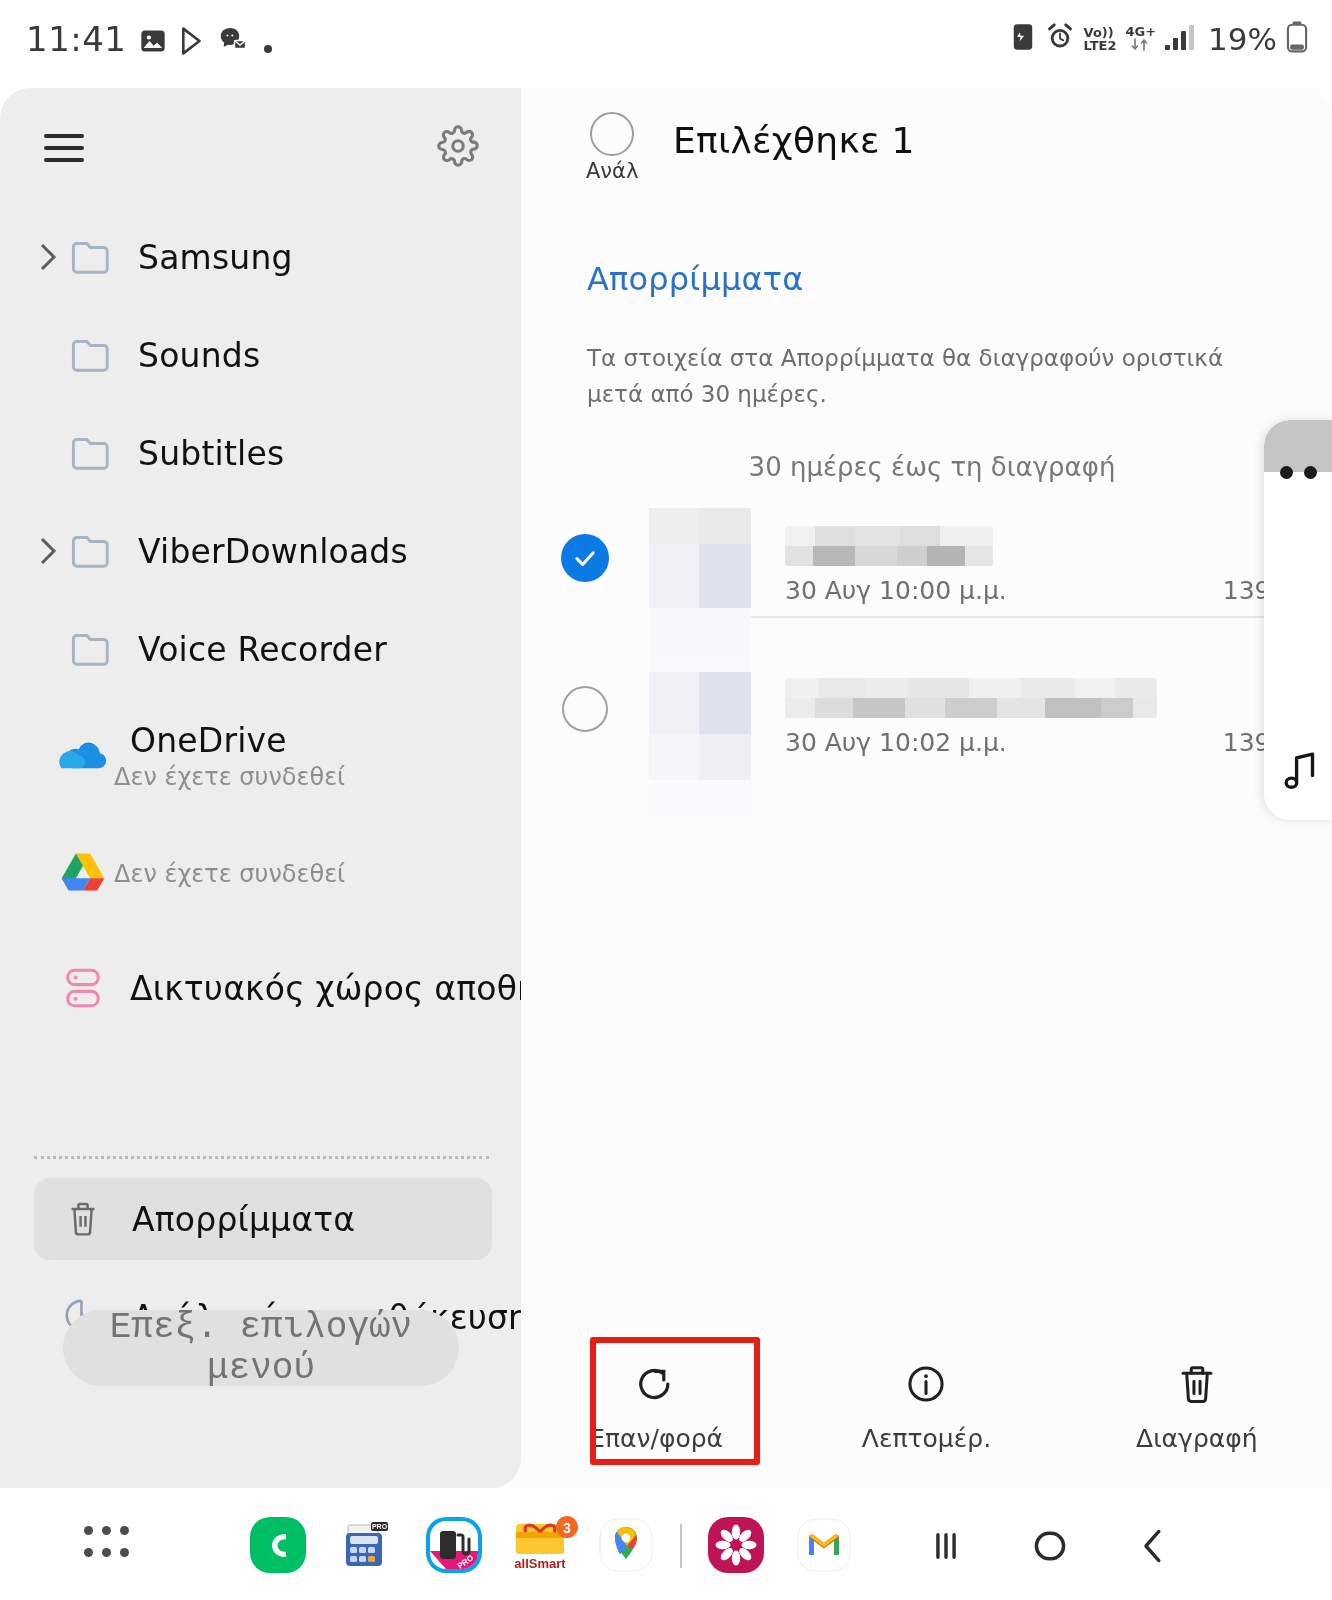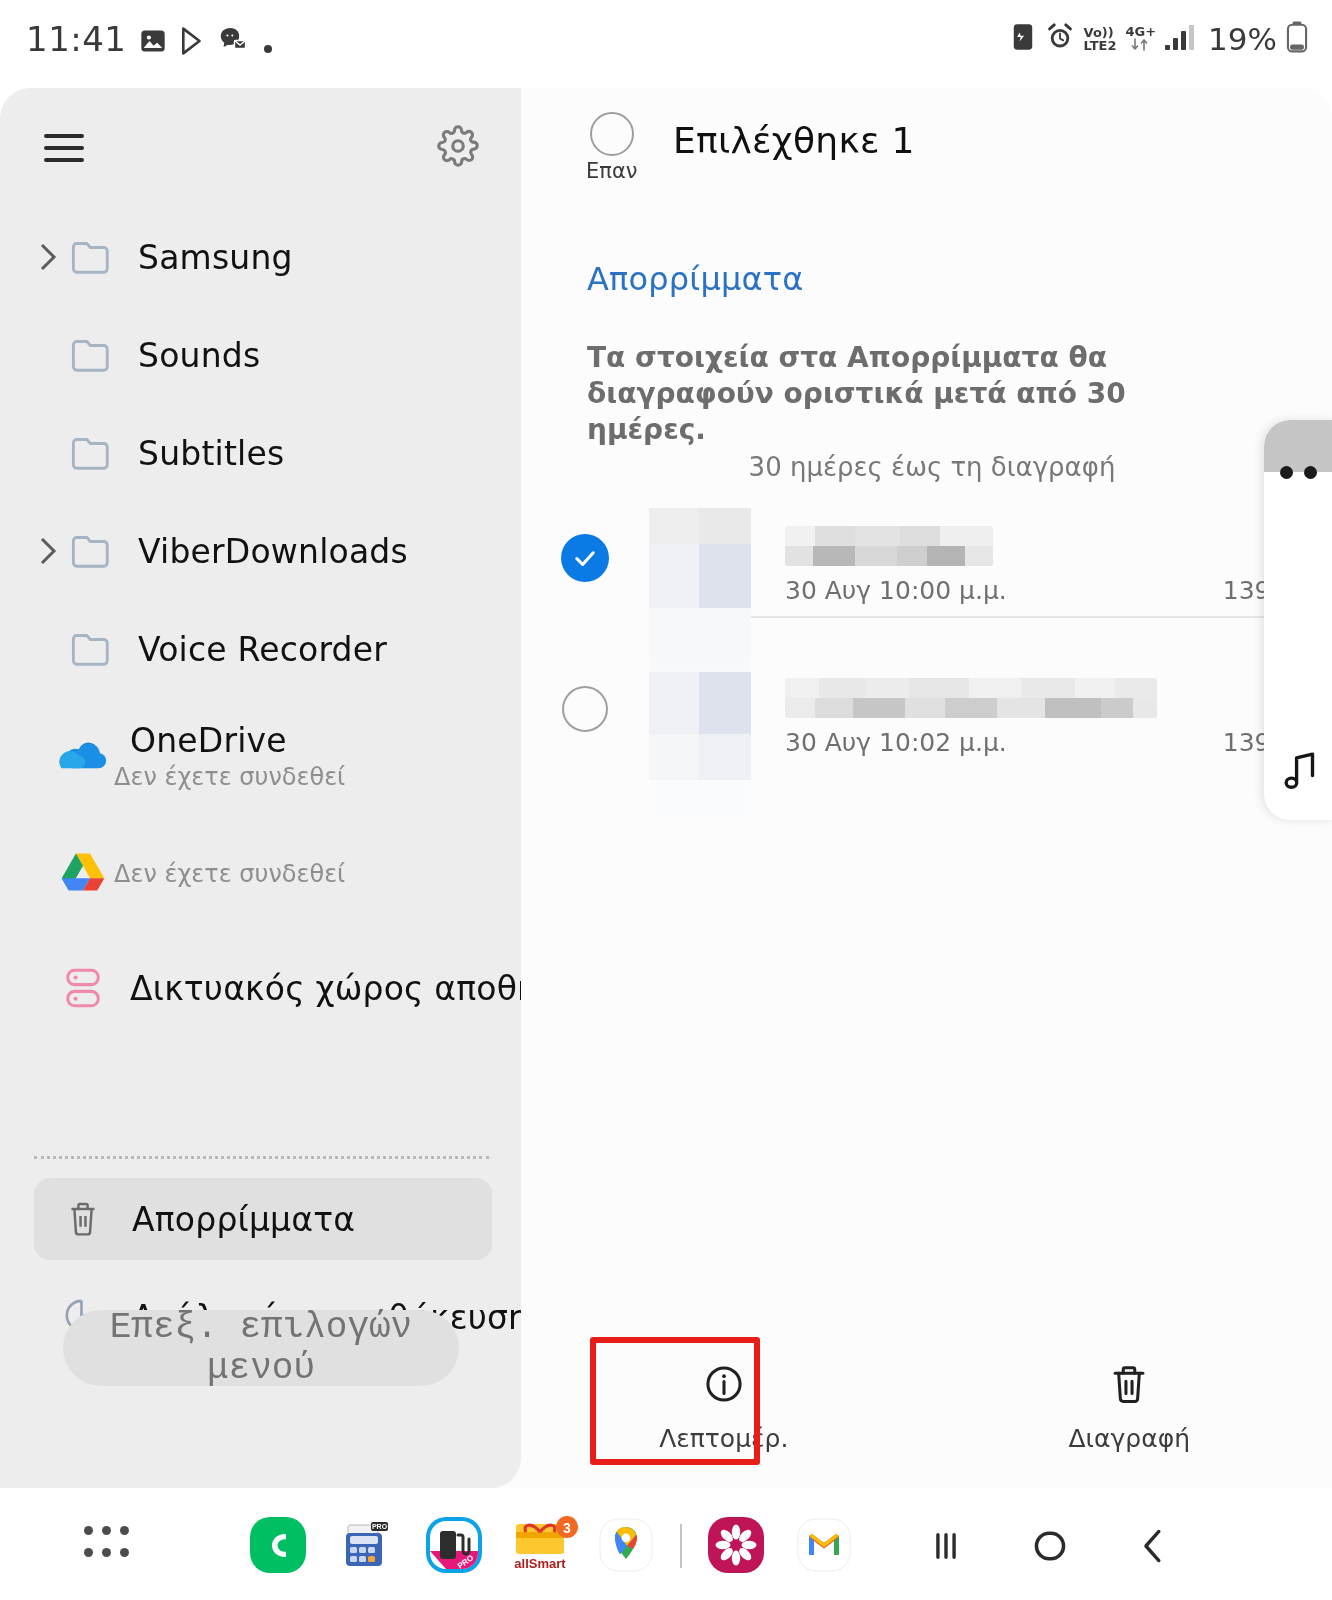--- a/index.html
+++ b/index.html
@@ -174,23 +174,22 @@
   }
 
   .trash-heading {
     position: absolute; left: 66px; top: 172px;
     font-size: 32px; color: #2a72c4;
     letter-spacing: 0.2px;
   }
   .trash-desc {
     position: absolute; left: 66px; top: 252px;
     width: 650px;
-    font-size: 28px; line-height: 36px;
+    font-size: 23px; line-height: 36px;
     color: #6d6d6d;
-    font-weight: bold;
   }
   .section-row {
     position: absolute; left: 66px; top: 364px;
     width: 690px; display: flex; align-items: center; flex-direction: column;
   }
   .section-label { font-size: 26px; color: #787878; white-space: nowrap; }
   .section-dots { flex: 1; margin-left: 32px; border-top: 3px dotted #bdbdbd; height: 0; margin-top: 4px; }
 
   .file-list { position: absolute; left: 0; top: 420px; width: 811px; }
   .file-row { position: relative; display: flex; align-items: flex-start; height: 152px; }
@@ -499,21 +498,21 @@
       </div>
 
       <button class="editmenu-btn" style="top:1222px; top:1222px">Επεξ. επιλογών μενού</button>
     </div>
 
     <div class="main">
 
       <div class="main-header">
         <div class="allbtn">
           <div class="circle-empty"></div>
-          <div class="all-label">Επαν</div>
+          <div class="all-label">Ανάλ</div>
         </div>
         <div class="sel-title">Επιλέχθηκε 1</div>
       </div>
 
       <div class="trash-heading">Απορρίμματα</div>
       <div class="trash-desc">Τα στοιχεία στα Απορρίμματα θα διαγραφούν οριστικά μετά από 30 ημέρες.</div>
 
       <div class="section-row">
         <span class="section-label">30 ημέρες έως τη διαγραφή</span>
         <span class="section-dots"></span>
@@ -597,20 +596,29 @@
           </div>
         </div>
 
       </div>
     </div>
   </div>
 
   <div class="actionbar">
     <div class="act">
       <span>
+        <svg width="44" height="44" viewBox="0 0 26 26" fill="none" stroke="#202020" stroke-width="1.9" stroke-linecap="round">
+          <path d="M20 13a8 8 0 1 1-3.1-6.3"></path>
+          <path d="M12.6 5.6 L17.6 5.6 L17.6 10.6"></path>
+        </svg>
+      </span>
+      <span class="act-label">Επαν/φορά</span>
+    </div>
+    <div class="act">
+      <span>
         <svg width="44" height="44" viewBox="0 0 26 26" fill="none" stroke="#202020" stroke-width="1.8">
           <circle cx="13" cy="13" r="9.5"></circle>
           <circle cx="13" cy="8.4" r="1.1" fill="#202020" stroke="none"></circle>
           <path d="M13 11.6v7" stroke-linecap="round"></path>
         </svg>
       </span>
       <span class="act-label">Λεπτομέρ.</span>
     </div>
     <div class="act">
       <span>

